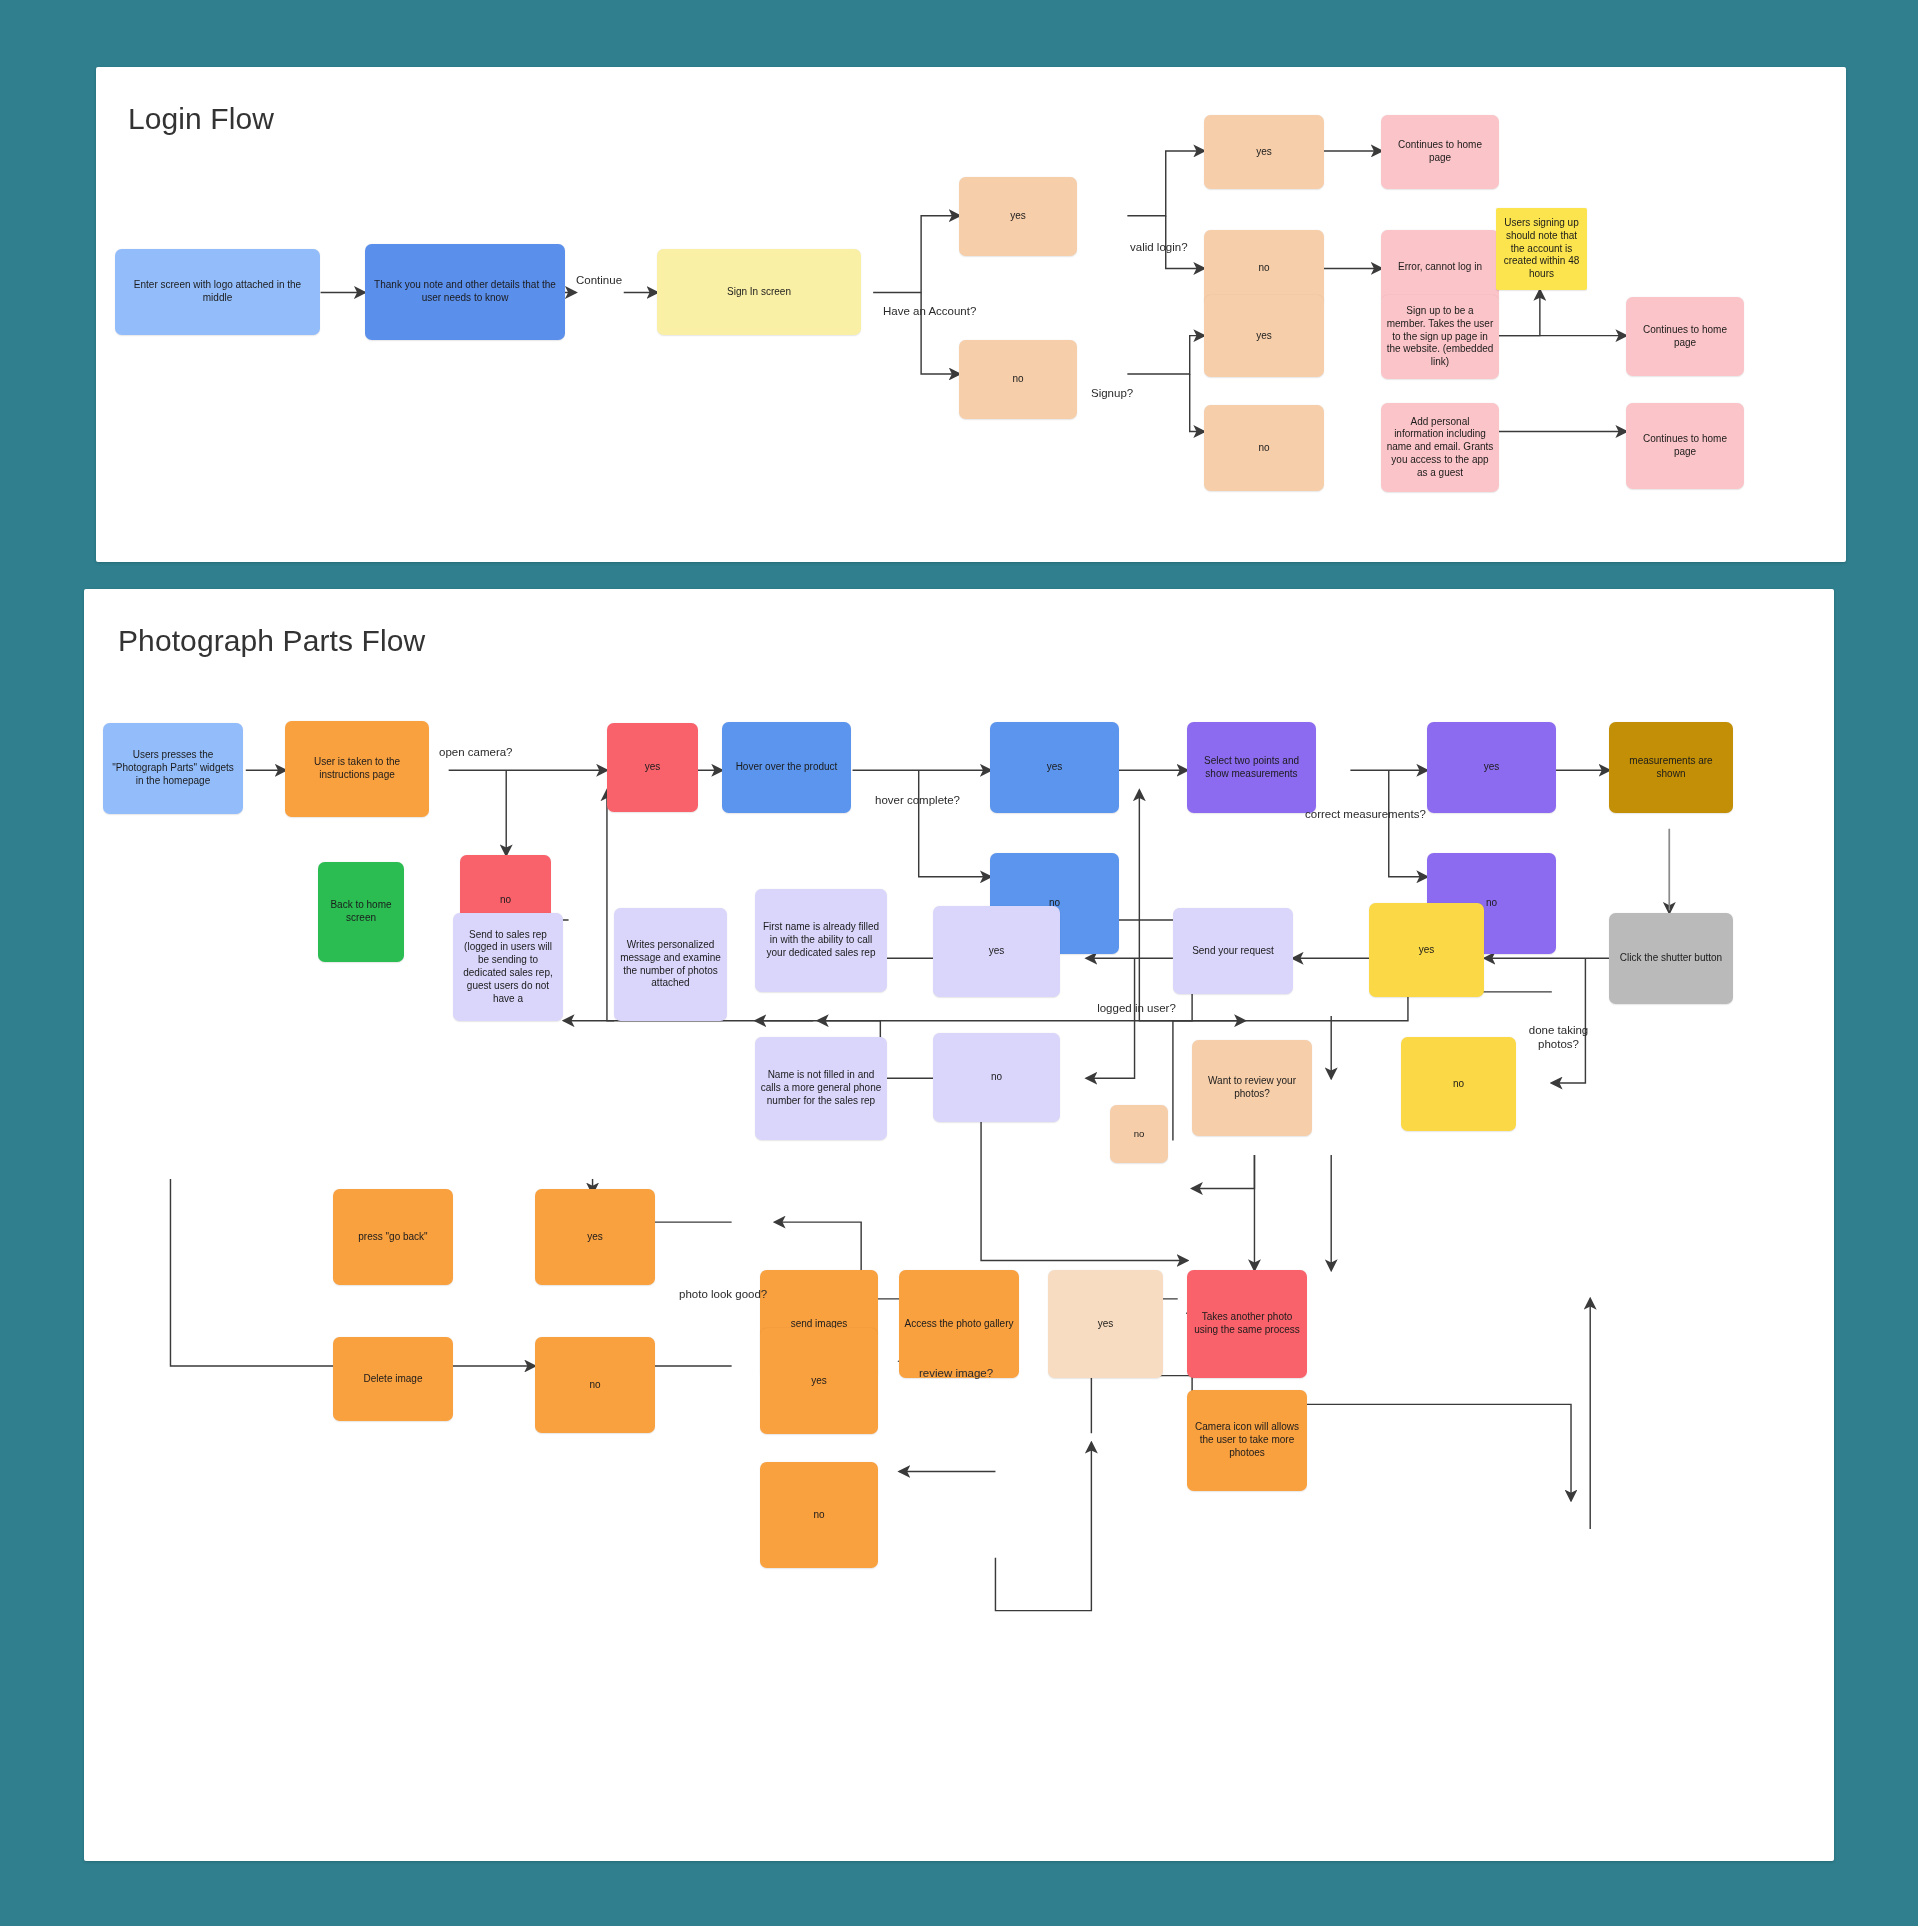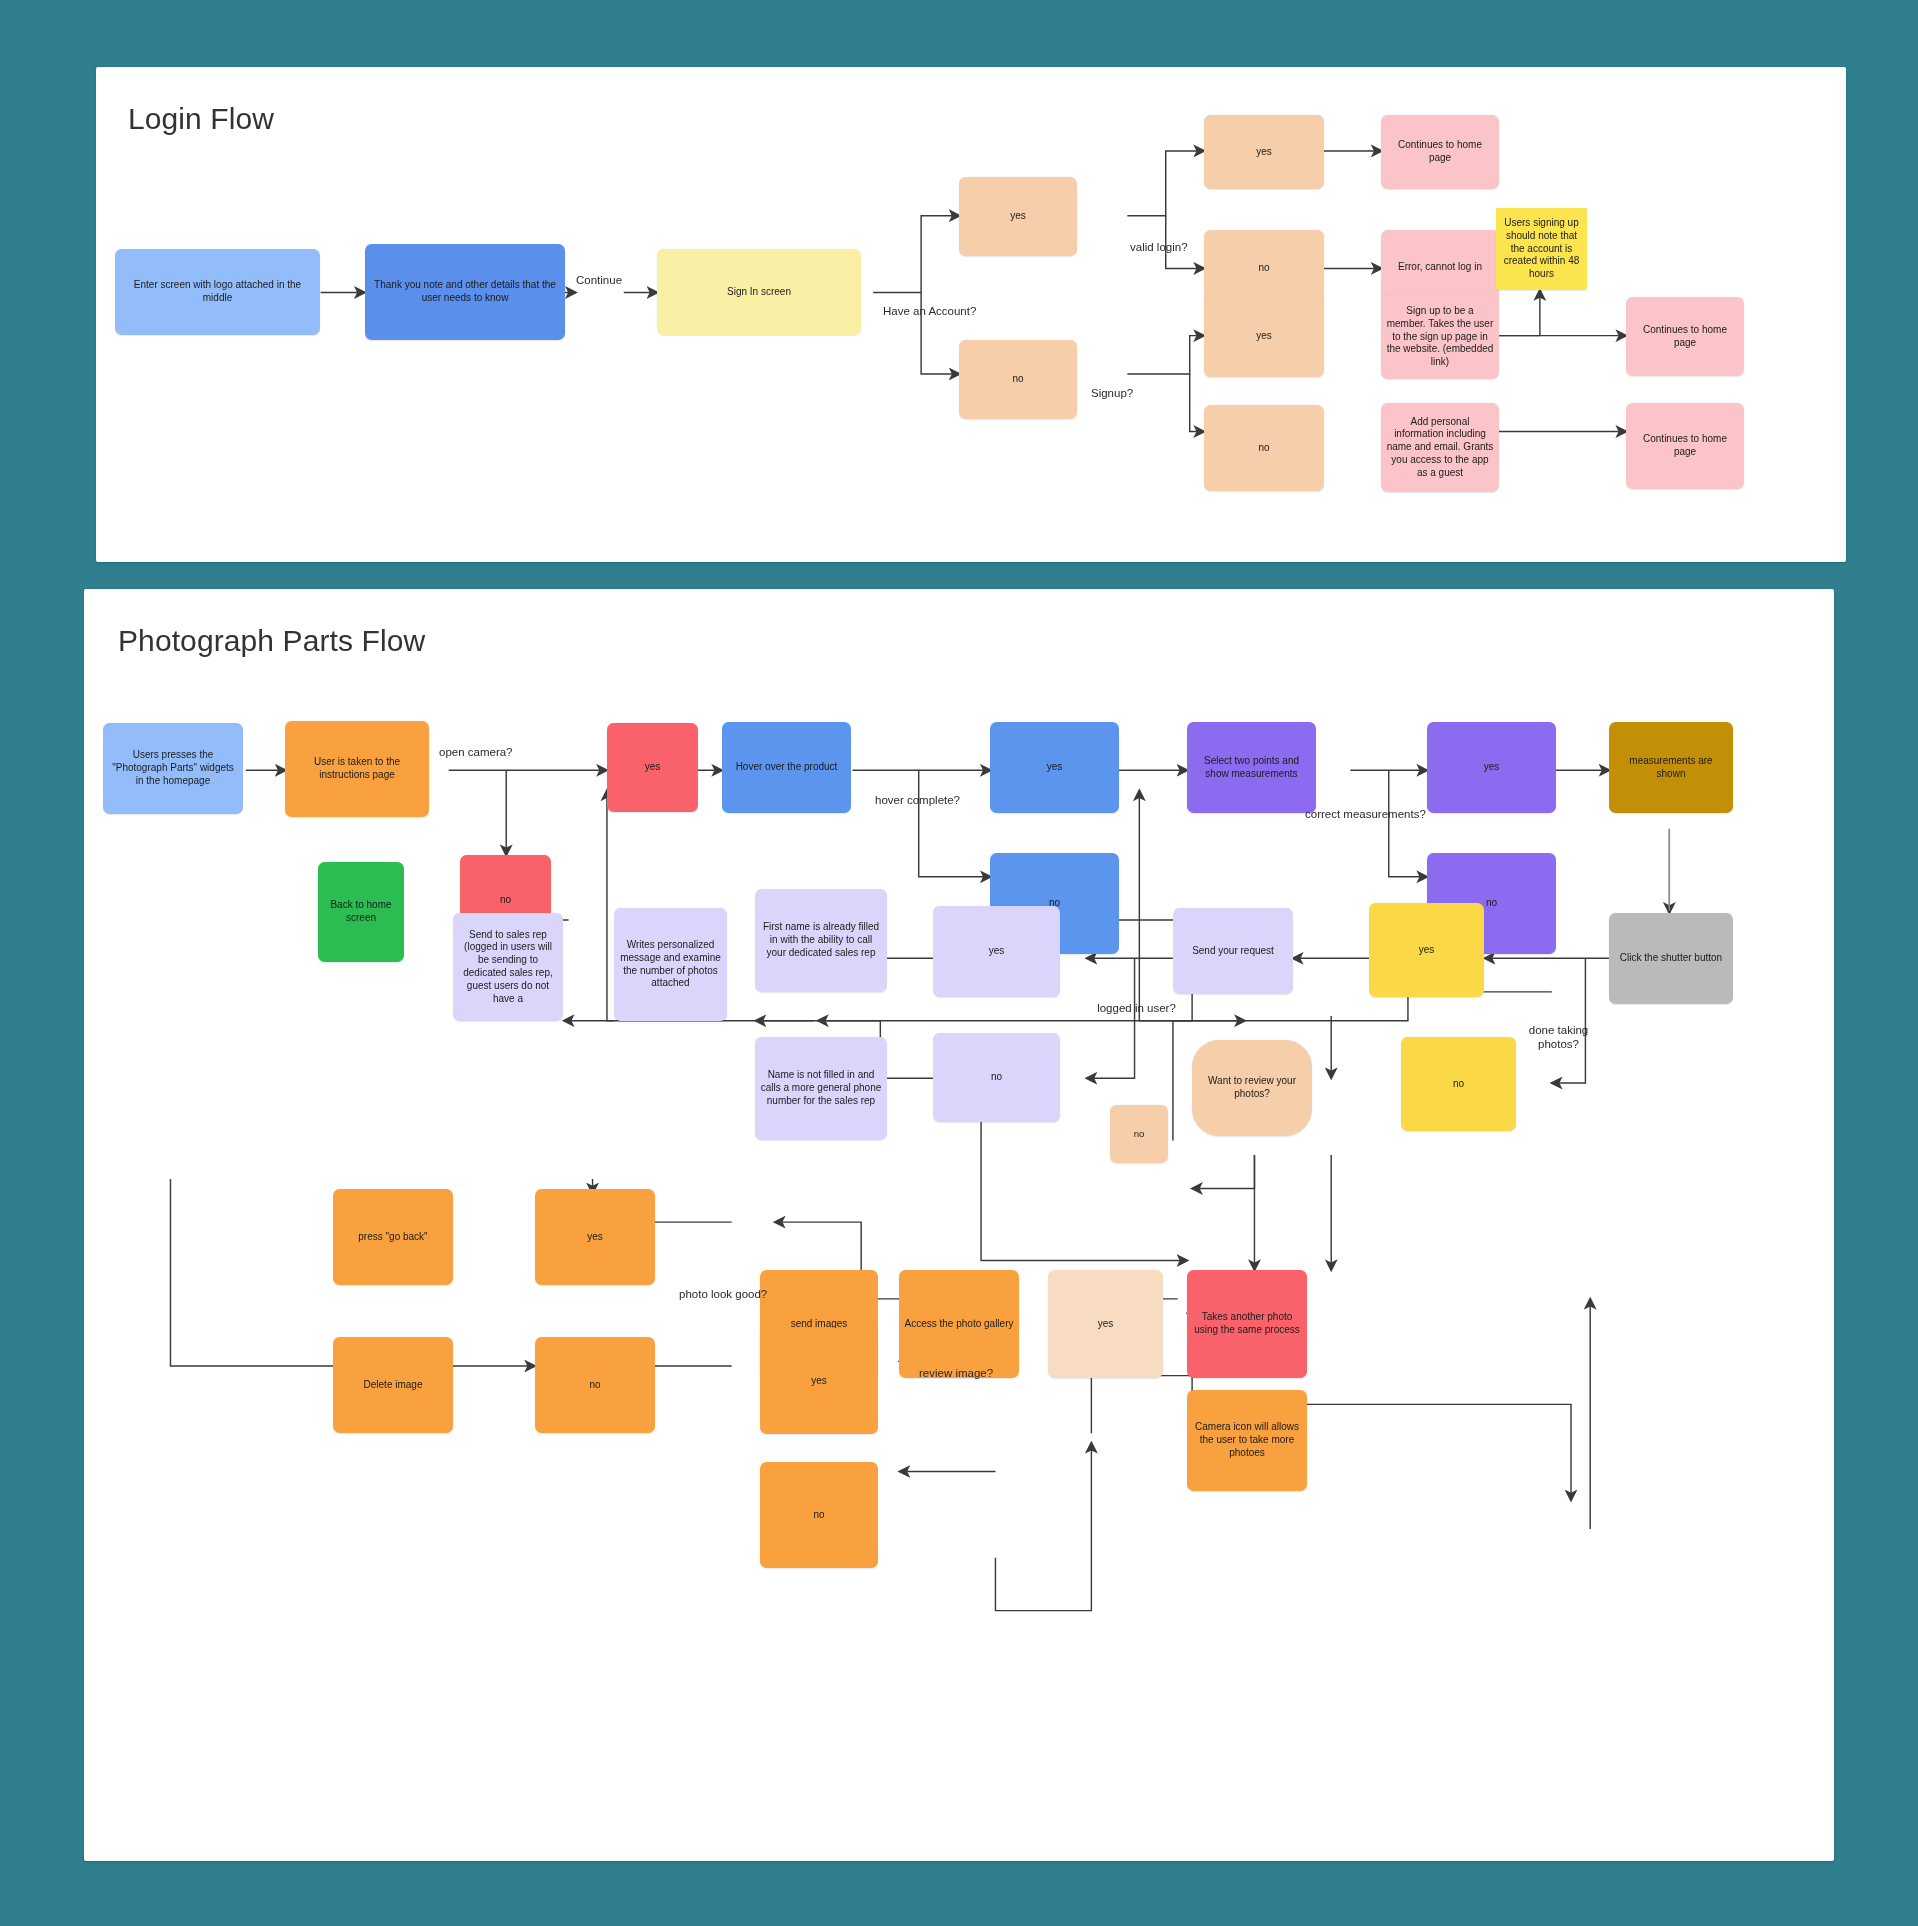--- a/index.html
+++ b/index.html
@@ -323,21 +323,21 @@
   </div>
 
   <div class="node" style="left:530px;top:319px;width:113px;height:113px;background:#d9d5fb;">
     <span>Writes personalized message and examine the number of photos attached</span>
   </div>
 
   <div class="node" style="left:369px;top:324px;width:110px;height:108px;background:#d9d5fb;">
     <span>Send to sales rep (logged in users will be sending to dedicated sales rep, guest users do not have a</span>
   </div>
 
-  <div class="node" style="left:1108px;top:451px;width:120px;height:96px;background:#f6ceaa;border-radius:27px;">
+  <div class="node" style="left:1108px;top:451px;width:120px;height:96px;background:#f6ceaa;">
     <span>Want to review your photos?</span>
   </div>
 
   <div class="node tiny" style="left:1026px;top:516px;width:58px;height:58px;background:#f6ceaa;">
     <span>no</span>
   </div>
 
   <div class="node" style="left:676px;top:681px;width:118px;height:108px;background:#f9a03f;">
     <span>send images</span>
   </div>
@@ -361,21 +361,21 @@
   <div class="node" style="left:249px;top:600px;width:120px;height:96px;background:#f9a03f;">
     <span>press "go back"</span>
   </div>
 
   <div class="elabel" style="left:595px;top:698px;">photo look good?</div>
 
   <div class="node" style="left:451px;top:748px;width:120px;height:96px;background:#f9a03f;">
     <span>no</span>
   </div>
 
-  <div class="node" style="left:249px;top:748px;width:120px;height:96px;background:#f9a03f;">
+  <div class="node" style="left:249px;top:748px;width:120px;height:84px;background:#f9a03f;">
     <span>Delete image</span>
   </div>
 
   <div class="node" style="left:676px;top:739px;width:118px;height:106px;background:#f9a03f;">
     <span>yes</span>
   </div>
 
   <div class="elabel" style="left:835px;top:777px;">review image?</div>
 
   <div class="node" style="left:676px;top:873px;width:118px;height:106px;background:#f9a03f;">

